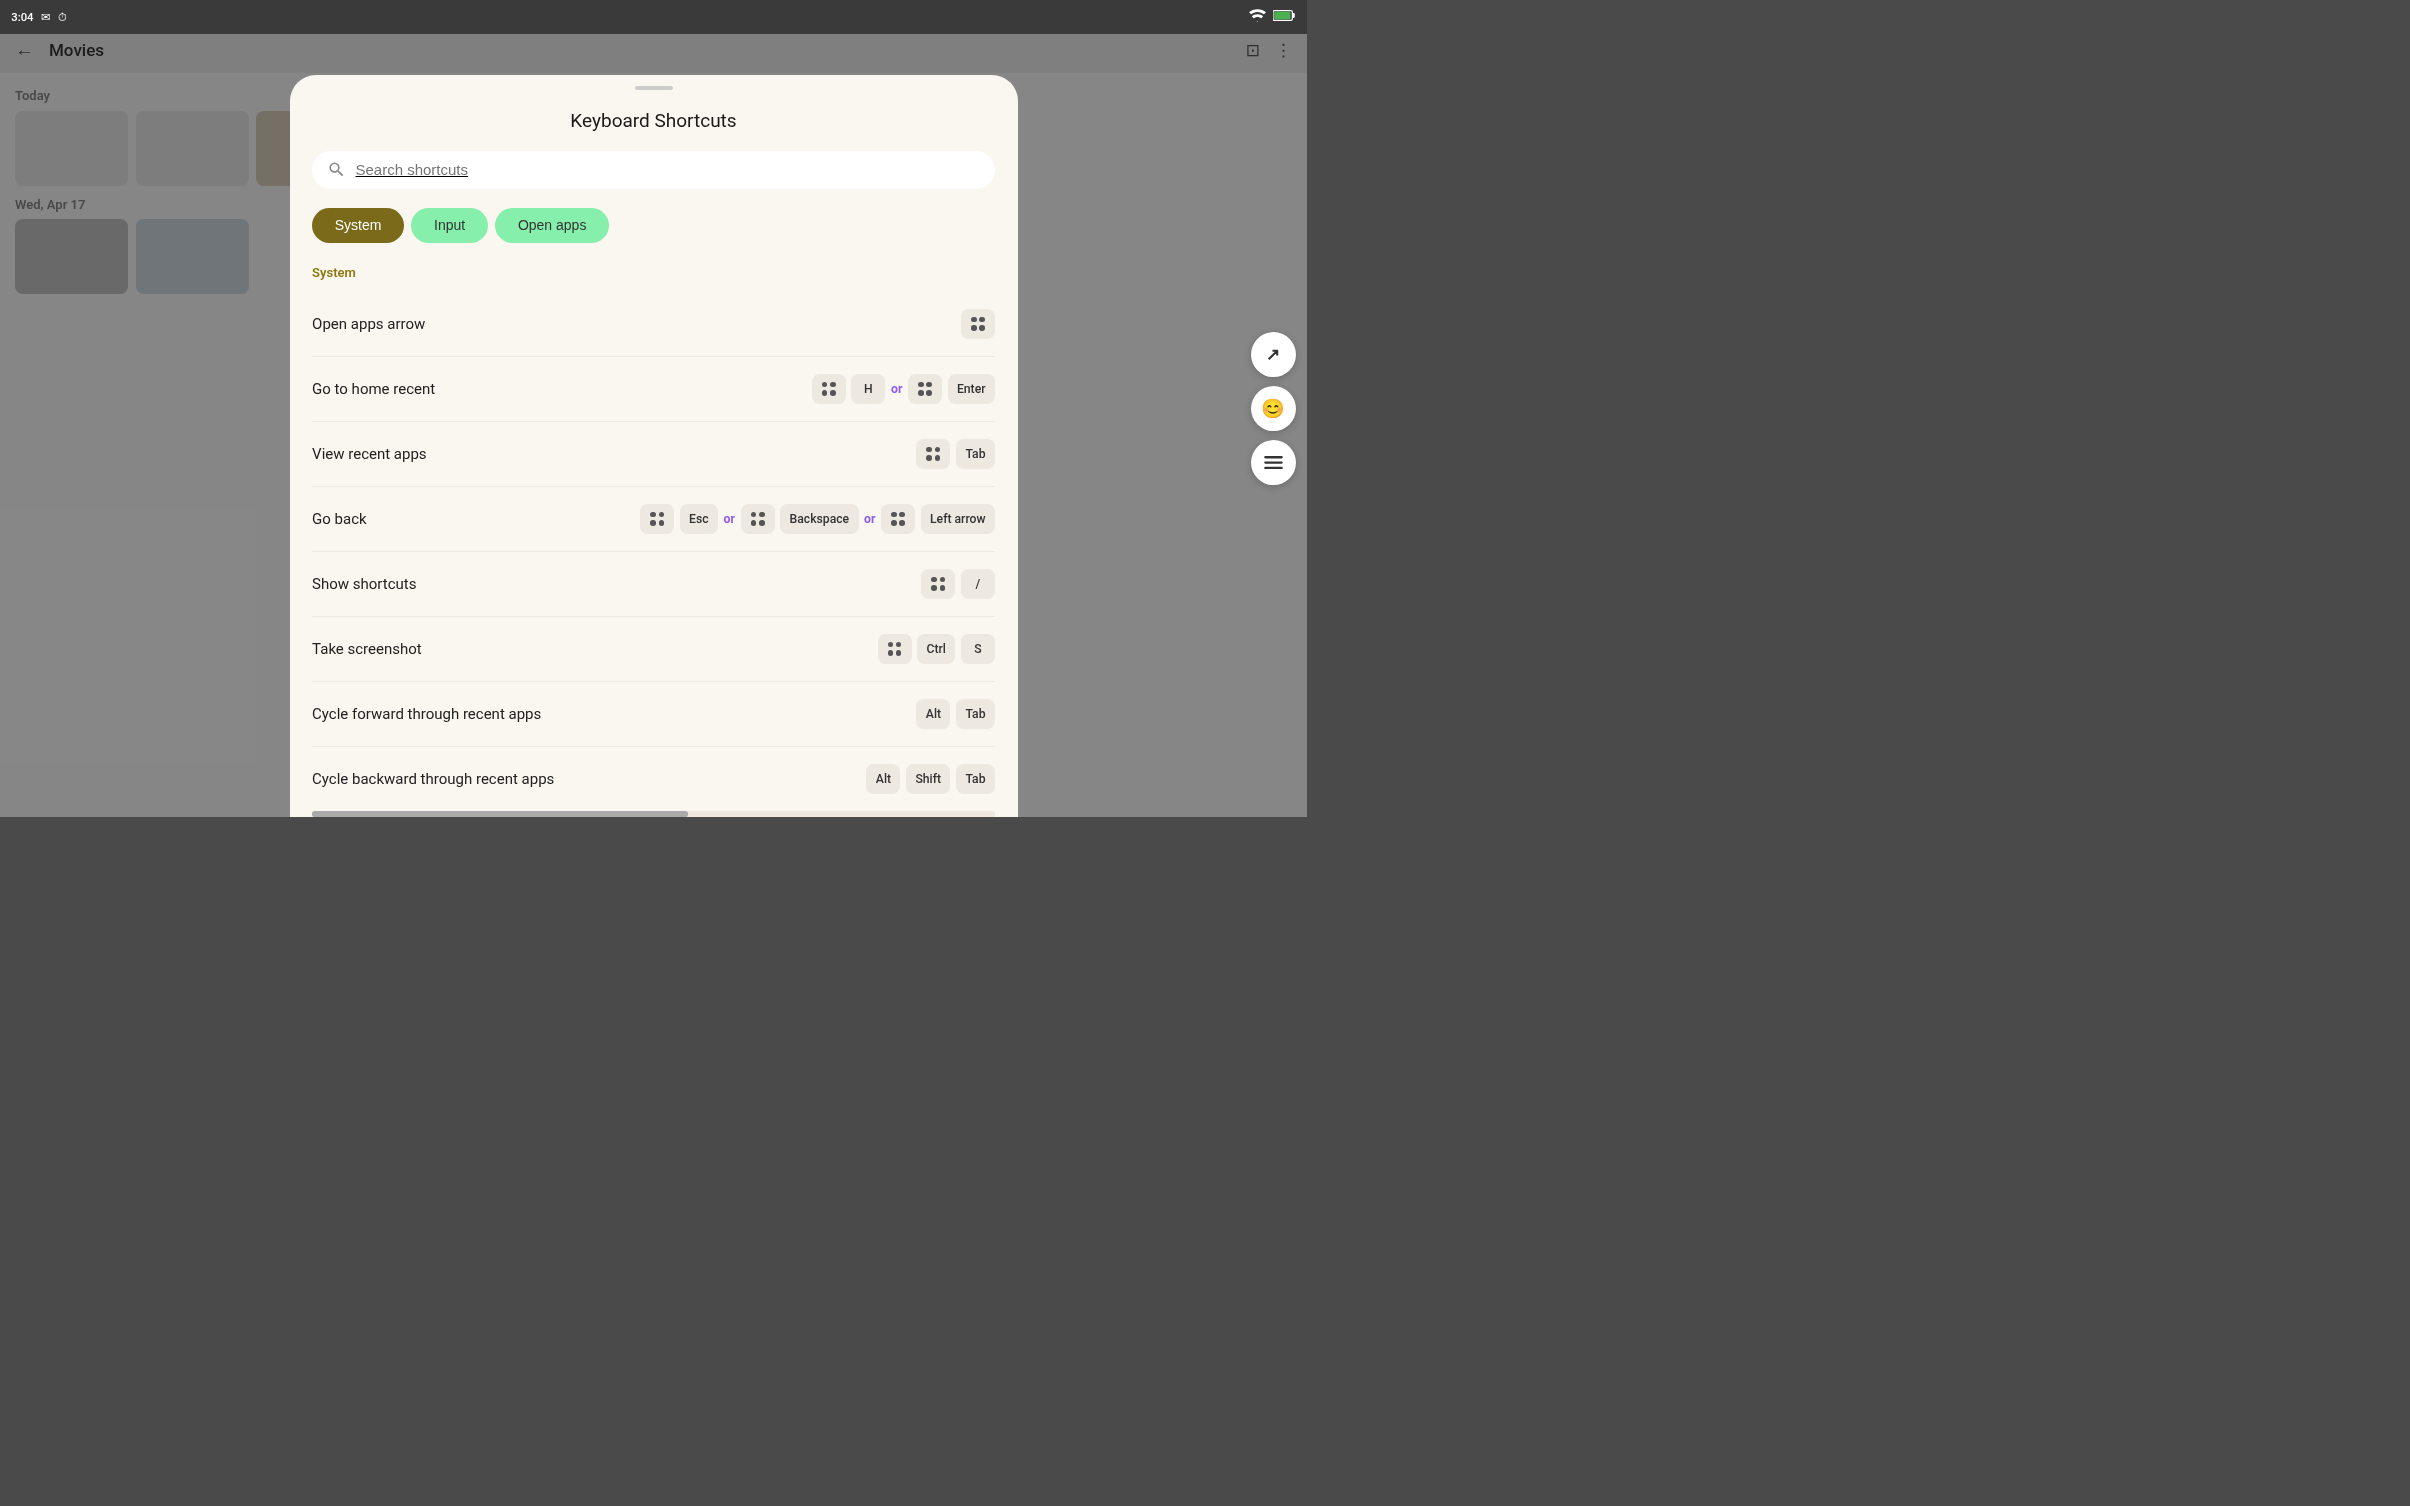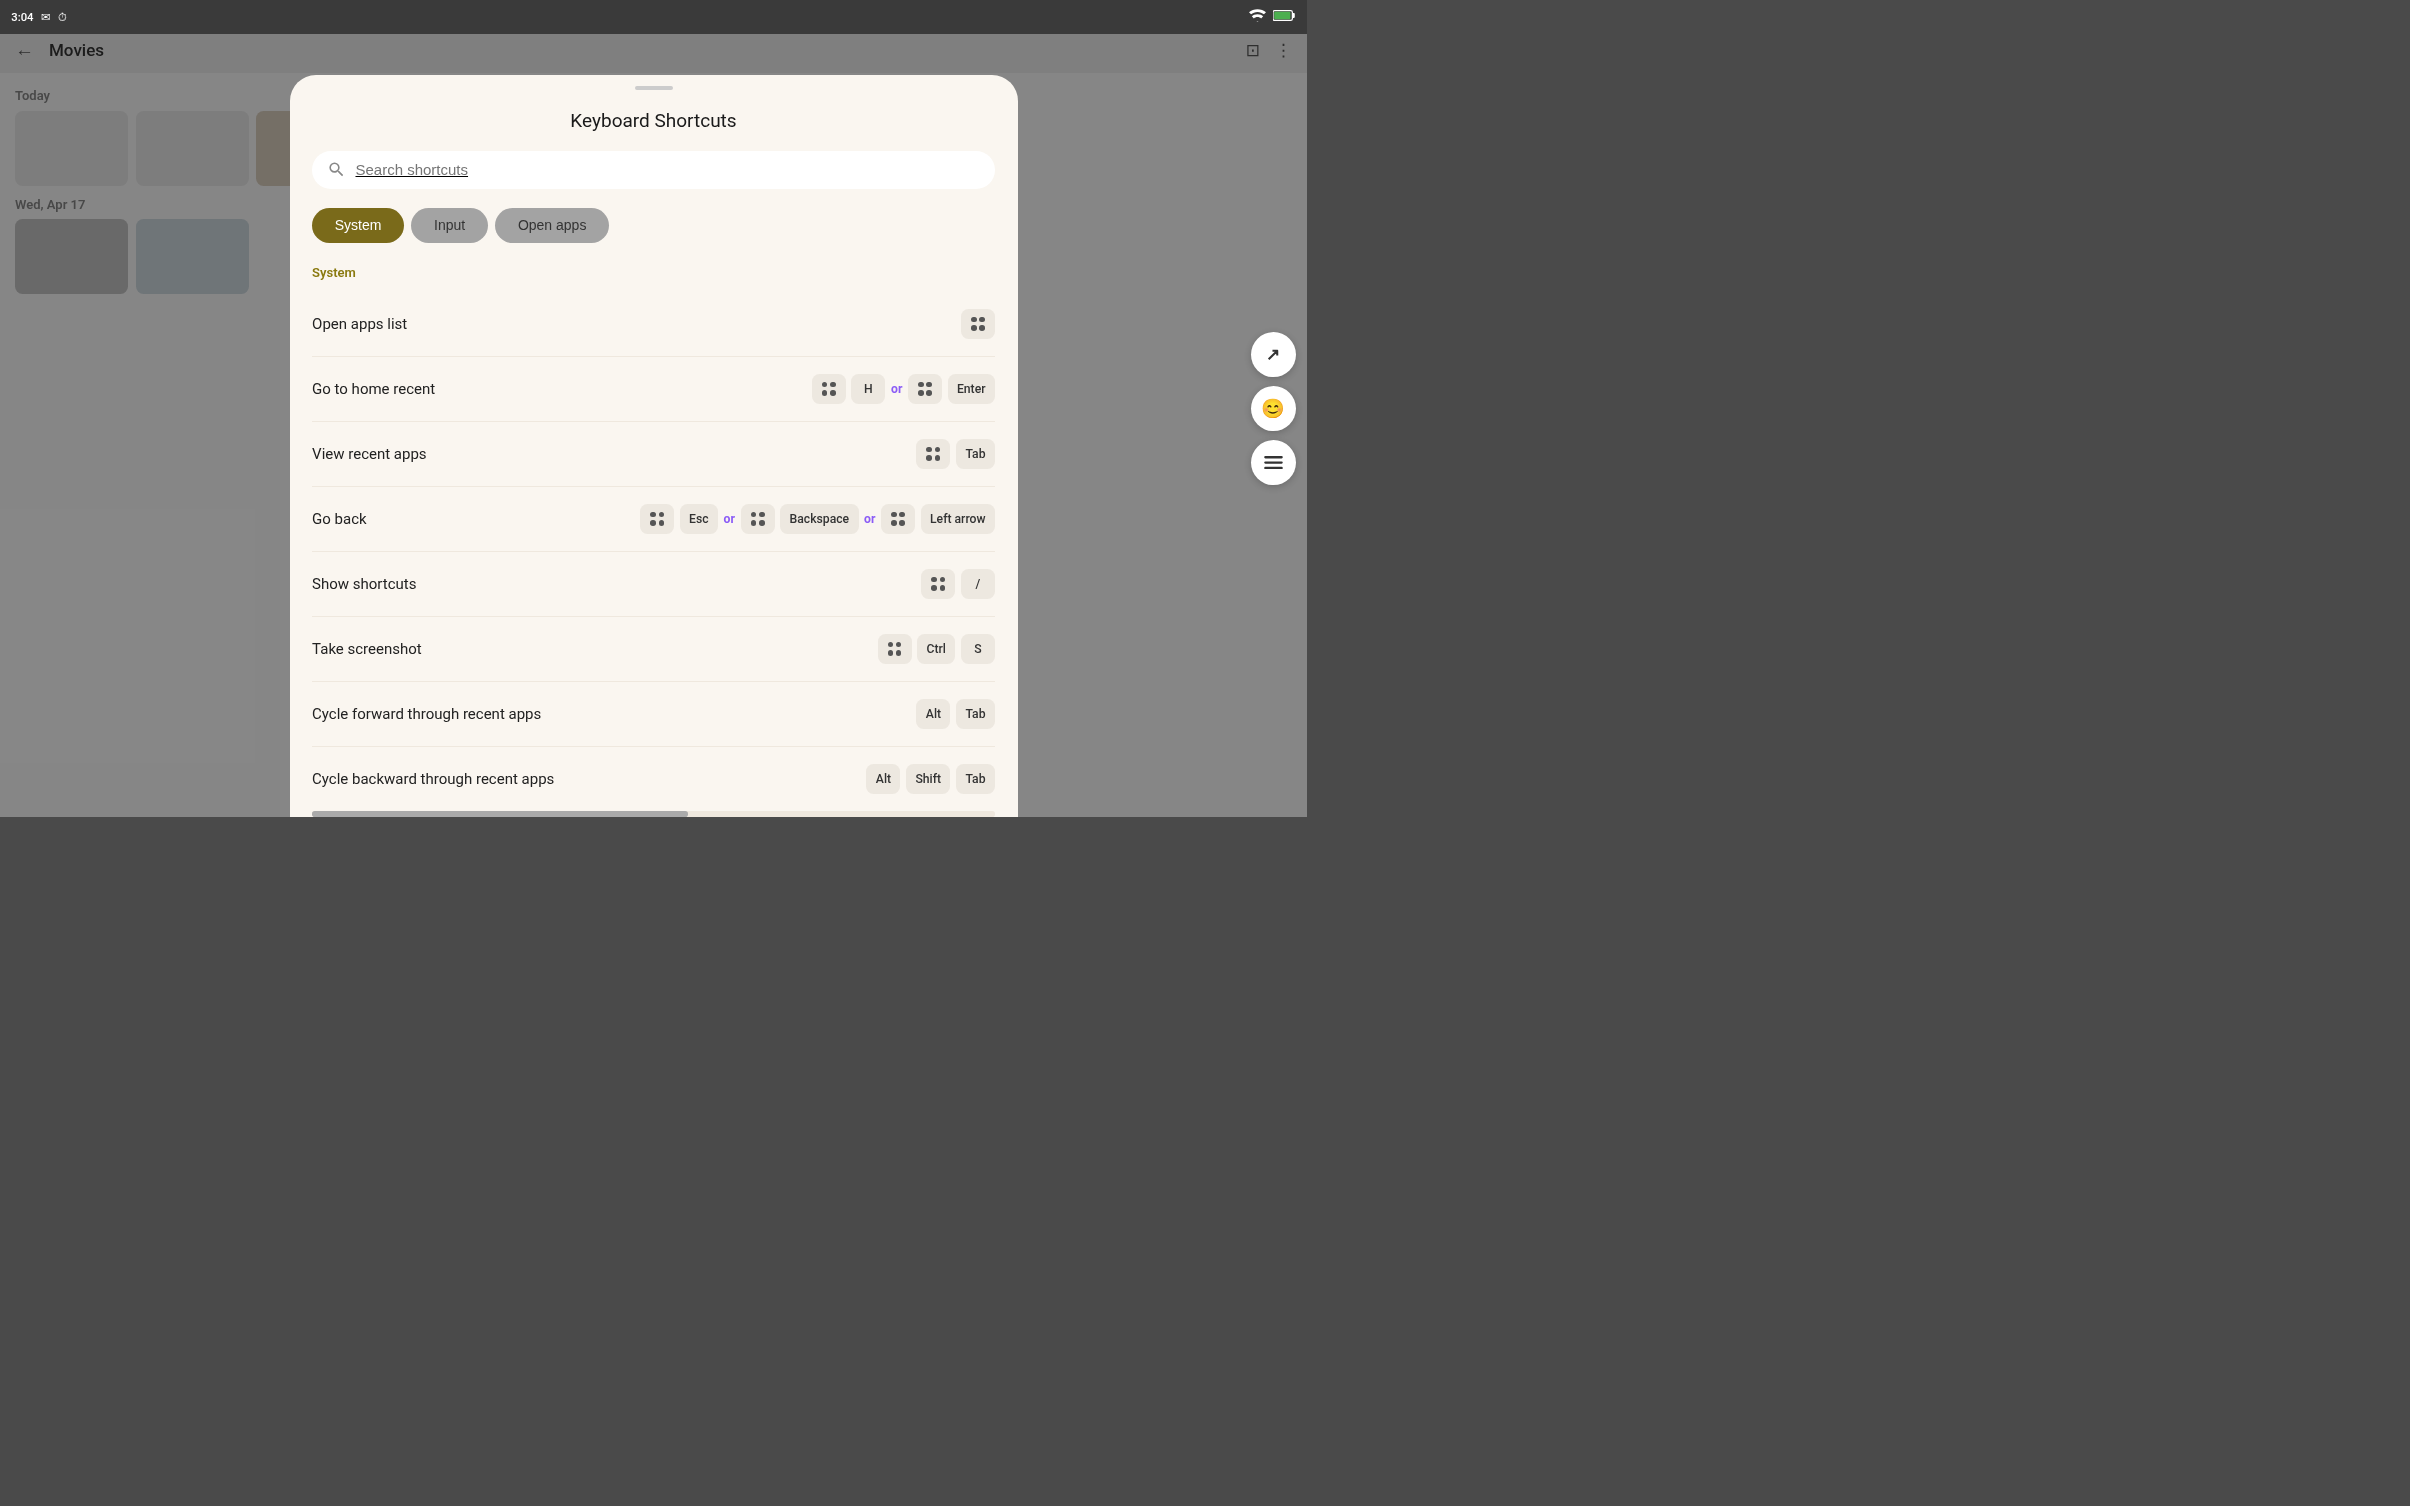--- a/index.html
+++ b/index.html
@@ -136,21 +136,21 @@
       font-size: 14px;
       cursor: pointer;
       border: none;
       font-weight: 500;
     }
     .tab.active {
       background: #7a6a1a;
       color: white;
     }
     .tab.inactive {
-      background: #a3a3a3;
+      background: #86efac;
       color: #333;
     }
 
     .shortcuts-content {
       padding: 0 22.6px;
       overflow-y: auto;
       max-height: 546px;
     }
 
     .section-header {
@@ -344,21 +344,21 @@
   <div class="tabs">
     <button class="tab active">System</button>
     <button class="tab inactive">Input</button>
     <button class="tab inactive">Open apps</button>
   </div>
 
   <div class="shortcuts-content">
     <div class="section-header">System</div>
 
     <div class="shortcut-row">
-      <span class="shortcut-label">Open apps list</span>
+      <span class="shortcut-label">Open apps arrow</span>
       <div class="shortcut-keys">
         <span class="key-meta key">
           <span class="dots-grid">
             <span class="dot"></span>
               <span class="dot"></span>
             <span class="dot"></span>
               <span class="dot"></span>
           </span>
         </span>
       </div>

